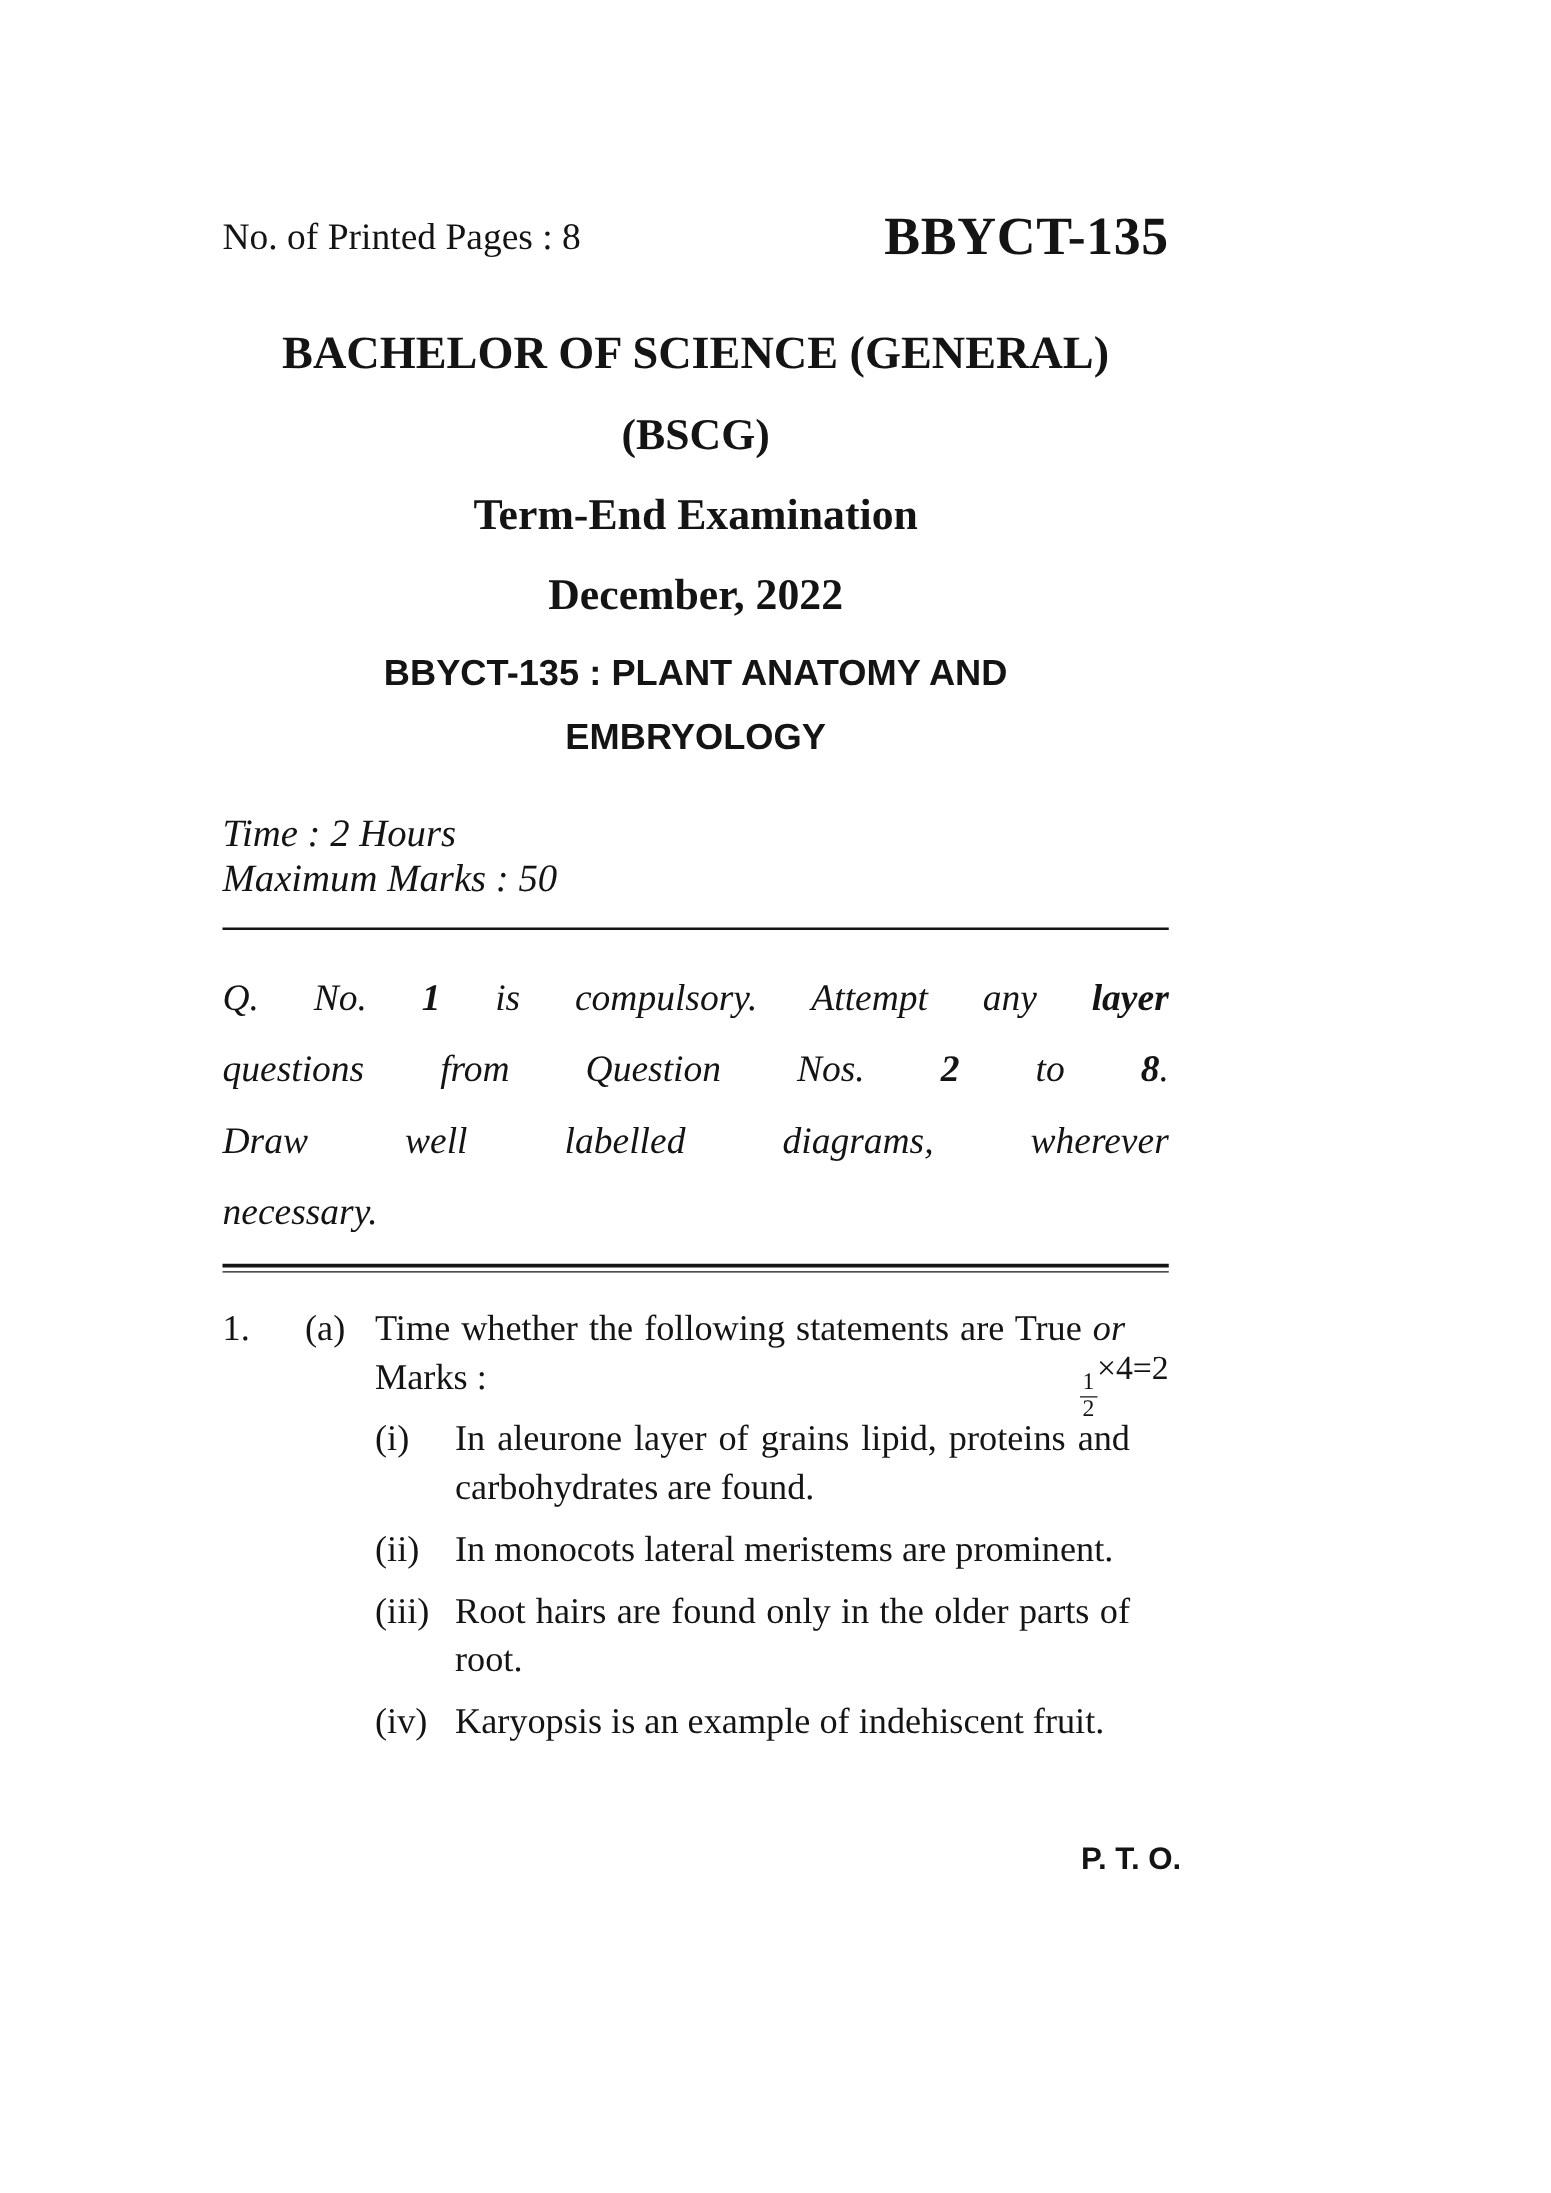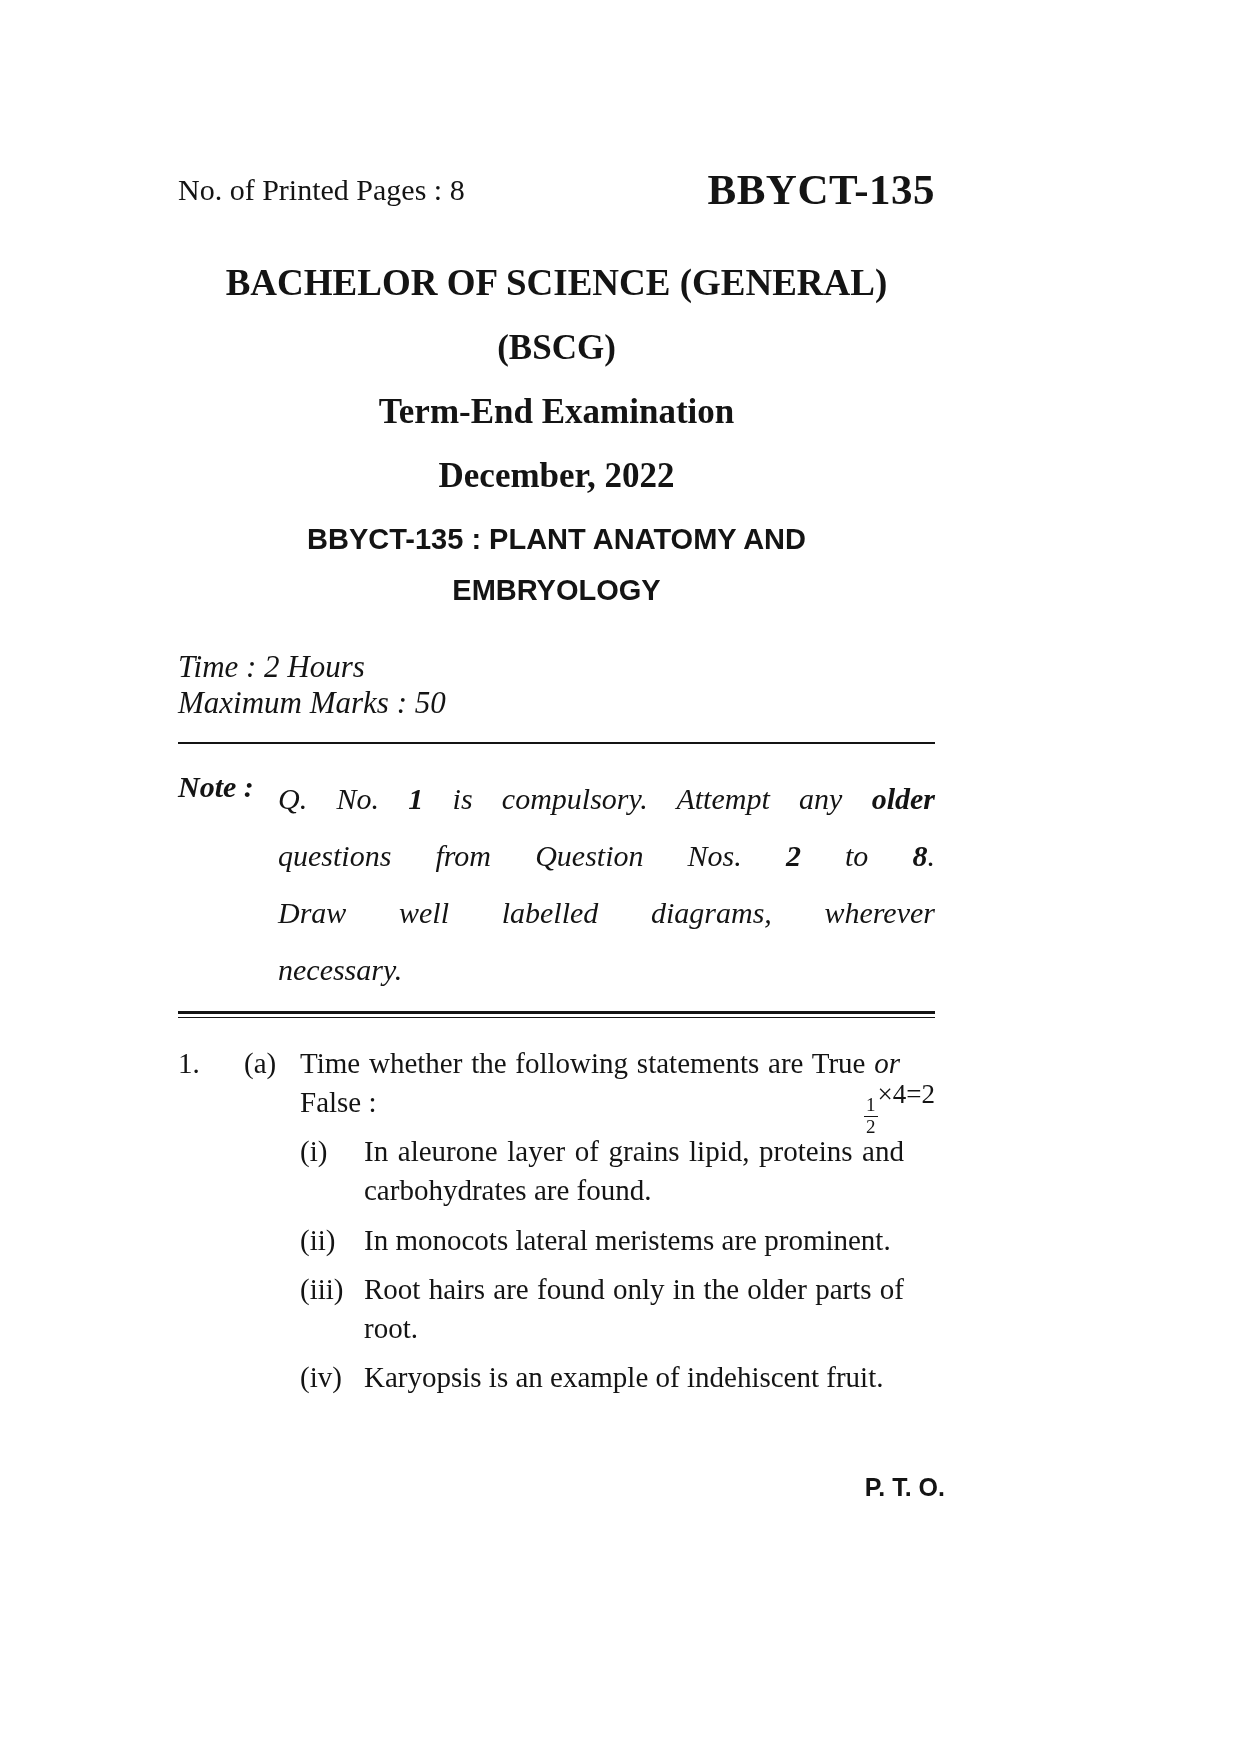--- a/index.html
+++ b/index.html
@@ -73,36 +73,35 @@
     </div>
 
     <div class="meta-row">
       <span>Time : 2 Hours</span>
       <span>Maximum Marks : 50</span>
     </div>
 
     <div class="rule"></div>
 
     <div class="note">
-      <div class="note-label">Note :</div>
       <div class="note-body">
-        <div class="note-line jline"><span>Q. No. </span><span class="b">1</span><span> is compulsory. Attempt any </span><span class="b">older</span></div>
+        <div class="note-line jline"><span>Q. No. </span><span class="b">1</span><span> is compulsory. Attempt any </span><span class="b">layer</span></div>
         <div class="note-line jline"><span>questions from Question Nos. </span><span class="b">2</span><span> to </span><span class="b">8</span><span>.</span></div>
         <div class="note-line jline">Draw well labelled diagrams, wherever</div>
         <div class="note-line">necessary.</div>
       </div>
     </div>
 
     <div class="double-rule"></div>
 
     <div class="q1">
       <div class="q-num">1.</div>
       <div class="q-part-label">(a)</div>
       <div class="q-body">
-        <div class="qa-text"><span>Time whether the following statements are True </span><i>or</i><span> False :</span></div>
+        <div class="qa-text"><span>Time whether the following statements are True </span><i>or</i><span> Marks :</span></div>
         <div class="marks"><span class="frac">
               <span class="num">1</span>
               <span class="den">2</span>
             </span><span>×4=2</span></div>
 
         <div class="item">
           <div class="item-label">(i)</div>
           <div class="item-text">In aleurone layer of grains lipid, proteins and carbohydrates are found.</div>
         </div>
         <div class="item">

